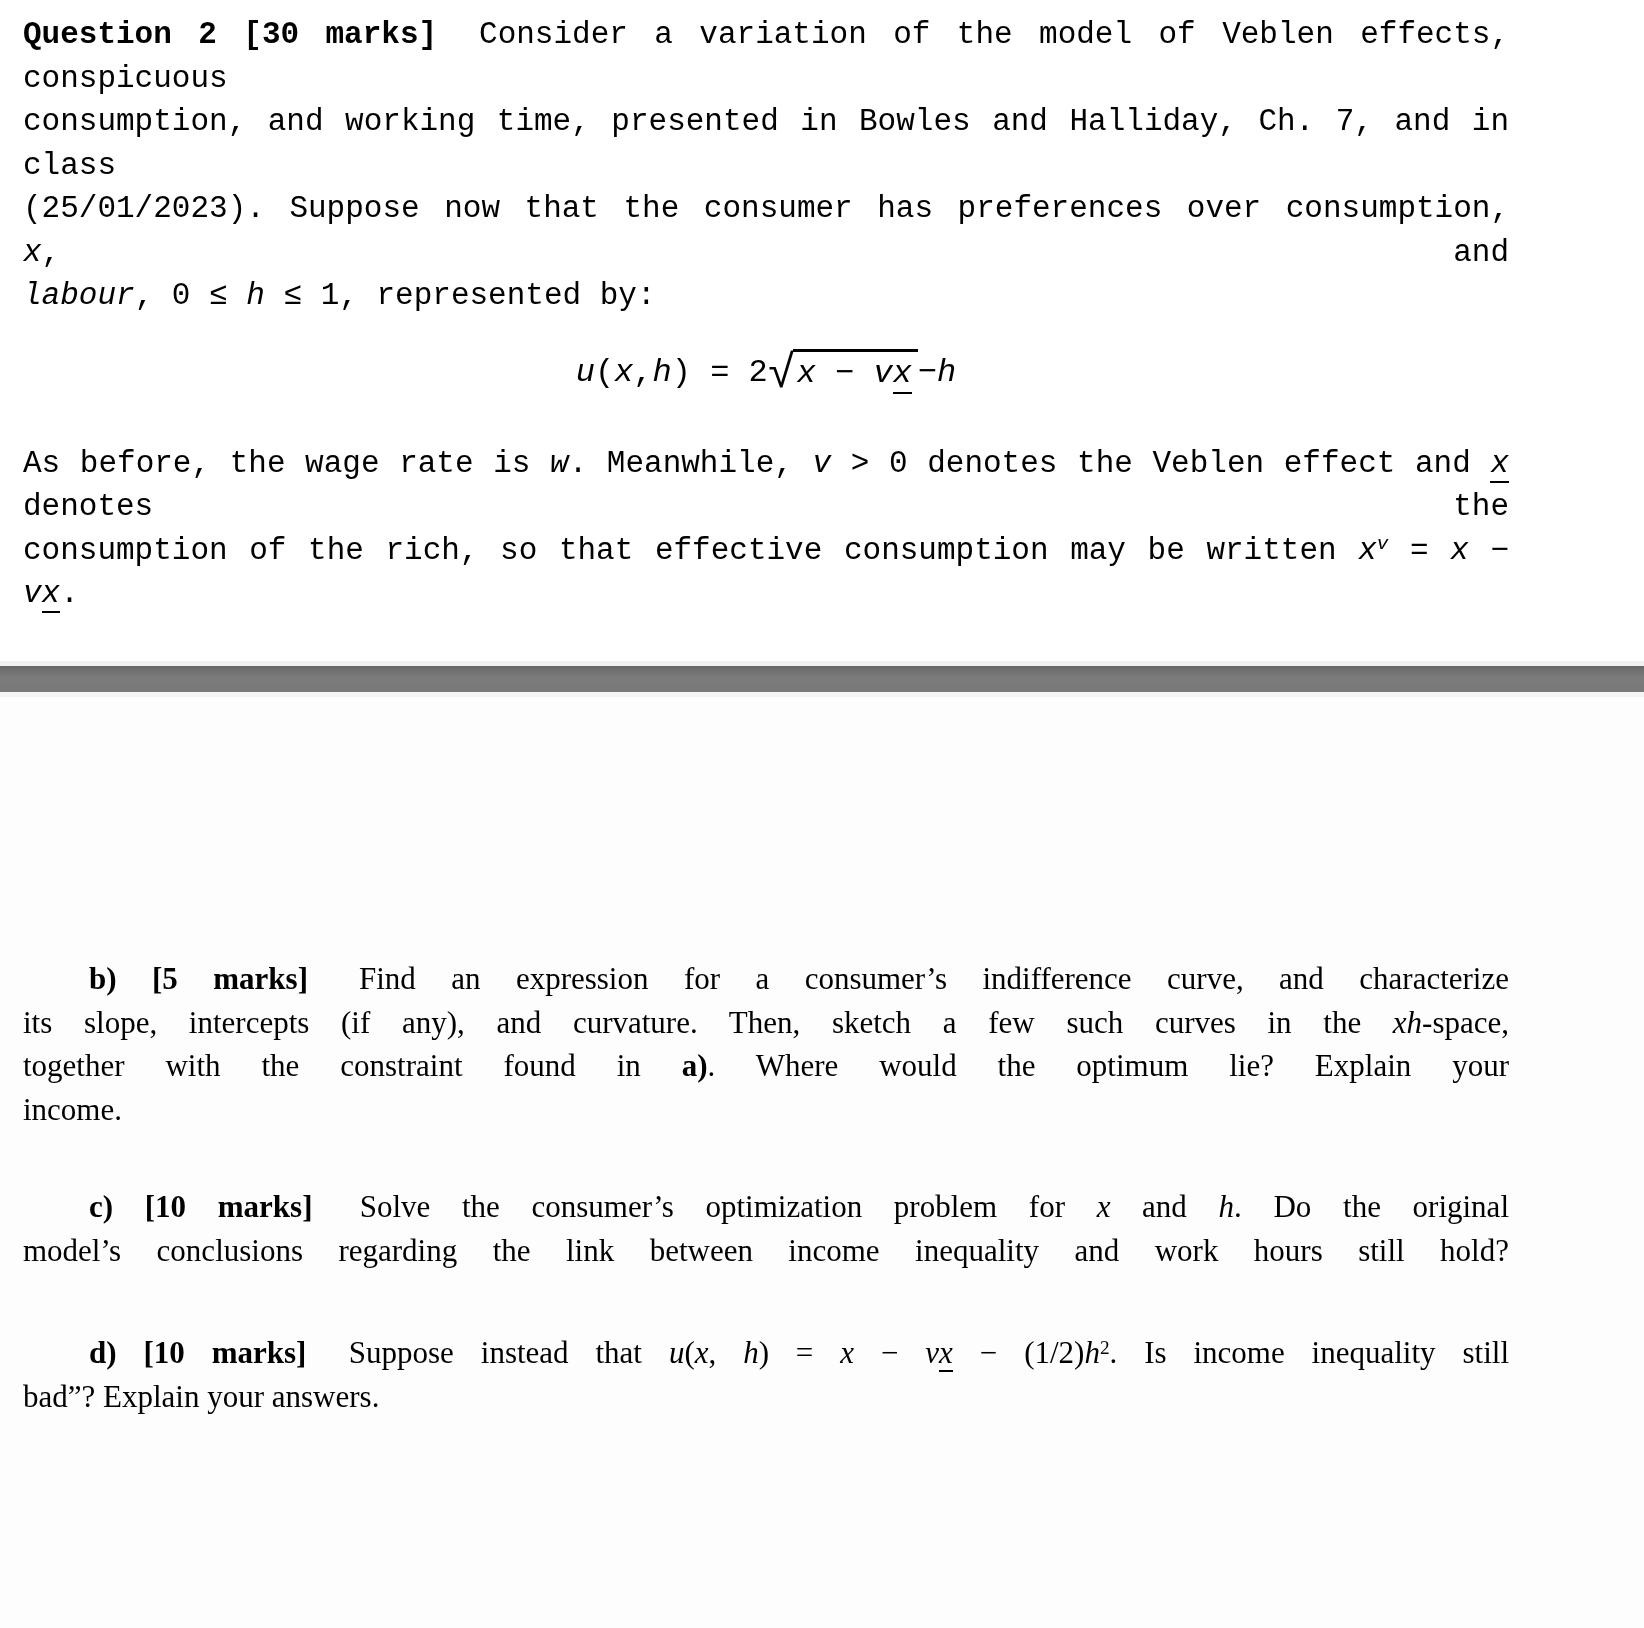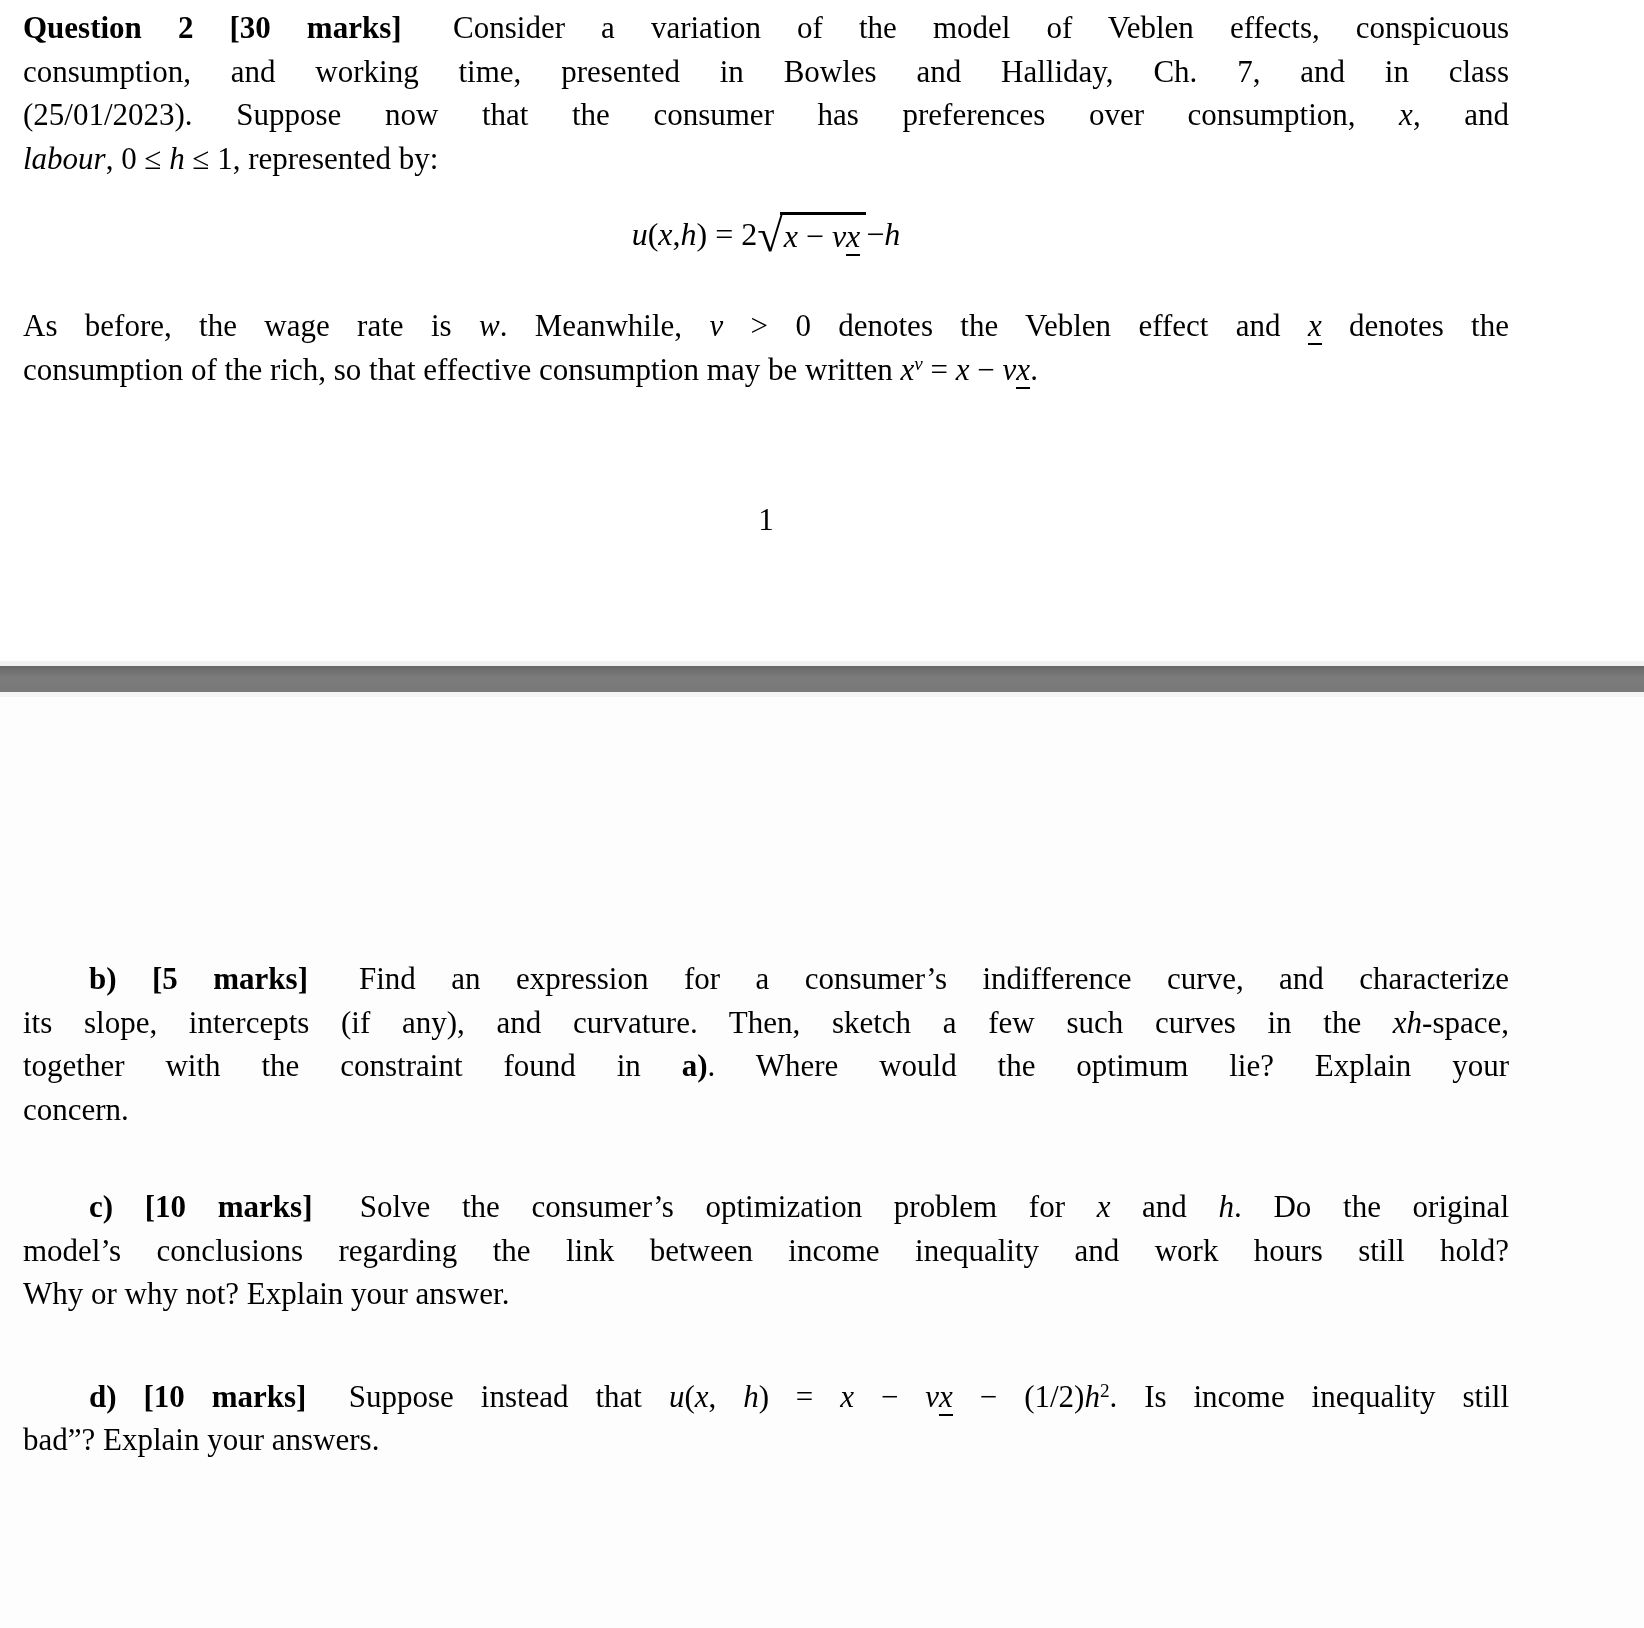--- a/index.html
+++ b/index.html
@@ -6,21 +6,21 @@
   body{
     width:1644px;height:1628px;overflow:hidden;
     background:#ffffff;color:#000000;
     font-family:"Liberation Serif","DejaVu Serif",serif;
     font-size:31px;line-height:43.5px;
   }
   .page{position:relative;overflow:hidden;}
   .page1{height:661px;background:#ffffff;}
   .page2{height:931px;background:#fdfdfd;}
   .content{margin-left:23px;width:1486px;}
-  .page1 .content{padding-top:6px;}
+  .page1 .content{padding-top:13px;font-family:Liberation Mono, monospace;}
   .page2 .content{padding-top:229px;}
   .para{margin:0;padding:0;}
   .jline{
     text-align:justify;
     text-align-last:justify;
     white-space:normal;
   }
   .jline.last{text-align-last:left;}
   .indent .jline:first-child{padding-left:66px;}
   b{font-weight:bold;}
@@ -98,25 +98,24 @@
   <div class="divider-bar"></div>
   <div class="divider-edge-bottom"></div>
 </div>
 
 <div class="page page2">
   <div class="content">
     <div class="para indent sect">
         <div class="jline"><b>b) [5 marks]</b>  Find an expression for a consumer’s indifference curve, and characterize</div>
         <div class="jline">its slope, intercepts (if any), and curvature.  Then, sketch a few such curves in the <i>xh</i>-space,</div>
         <div class="jline">together with the constraint found in <b>a)</b>.  Where would the optimum lie?  Explain your</div>
-        <div class="jline last">concern.</div>
+        <div class="jline last">income.</div>
       </div>
     <div class="para indent sect-c">
         <div class="jline"><b>c) [10 marks]</b>  Solve the consumer’s optimization problem for <i>x</i> and <i>h</i>.  Do the original</div>
         <div class="jline">model’s conclusions regarding the link between income inequality and work hours still hold?</div>
-        <div class="jline last">Why or why not?  Explain your answer.</div>
       </div>
     <div class="para indent sect-d">
         <div class="jline"><b>d) [10 marks]</b>  Suppose instead that <i>u</i>(<i>x</i>, <i>h</i>) = <i>x</i> − <i>v</i><u><i>x</i></u> − (1/2)<i>h</i><sup>2</sup>.  Is income inequality still</div>
         <div class="jline last">bad”?  Explain your answers.</div>
       </div>
   </div>
 </div>
 
 </body></html>

